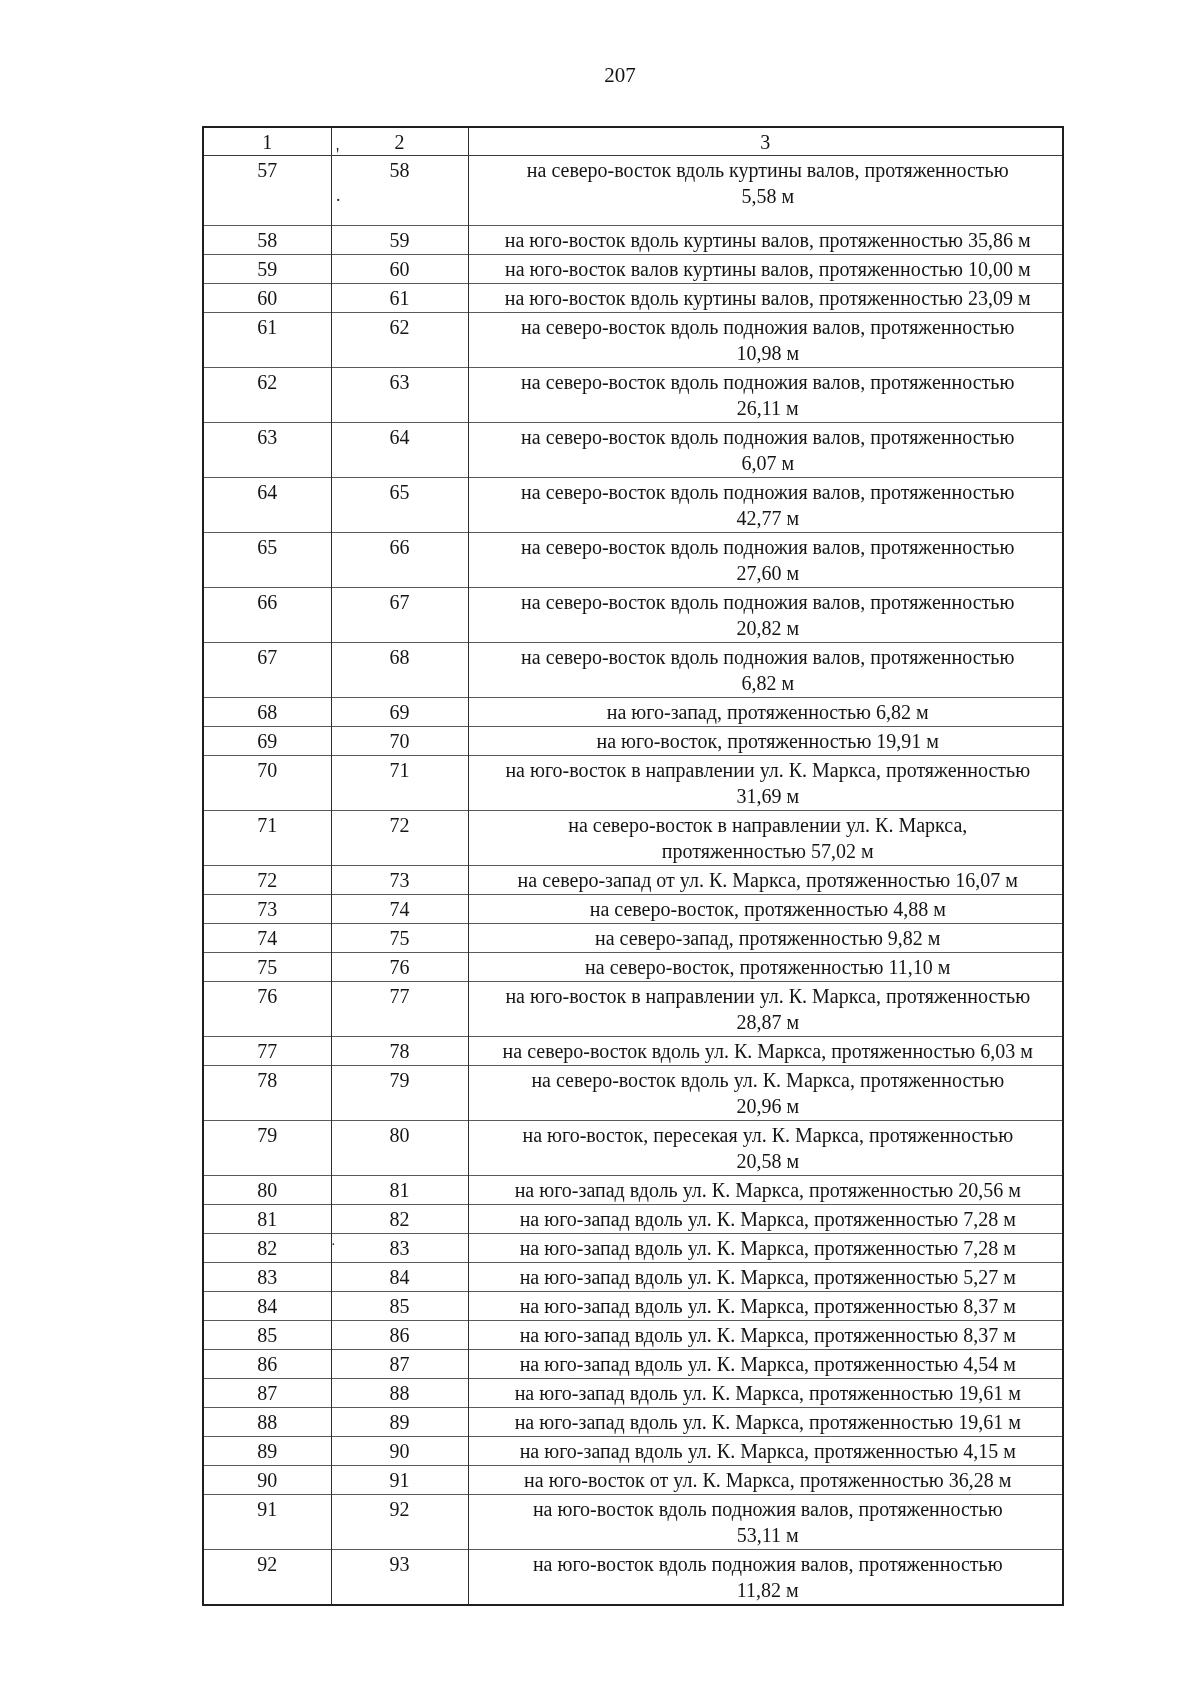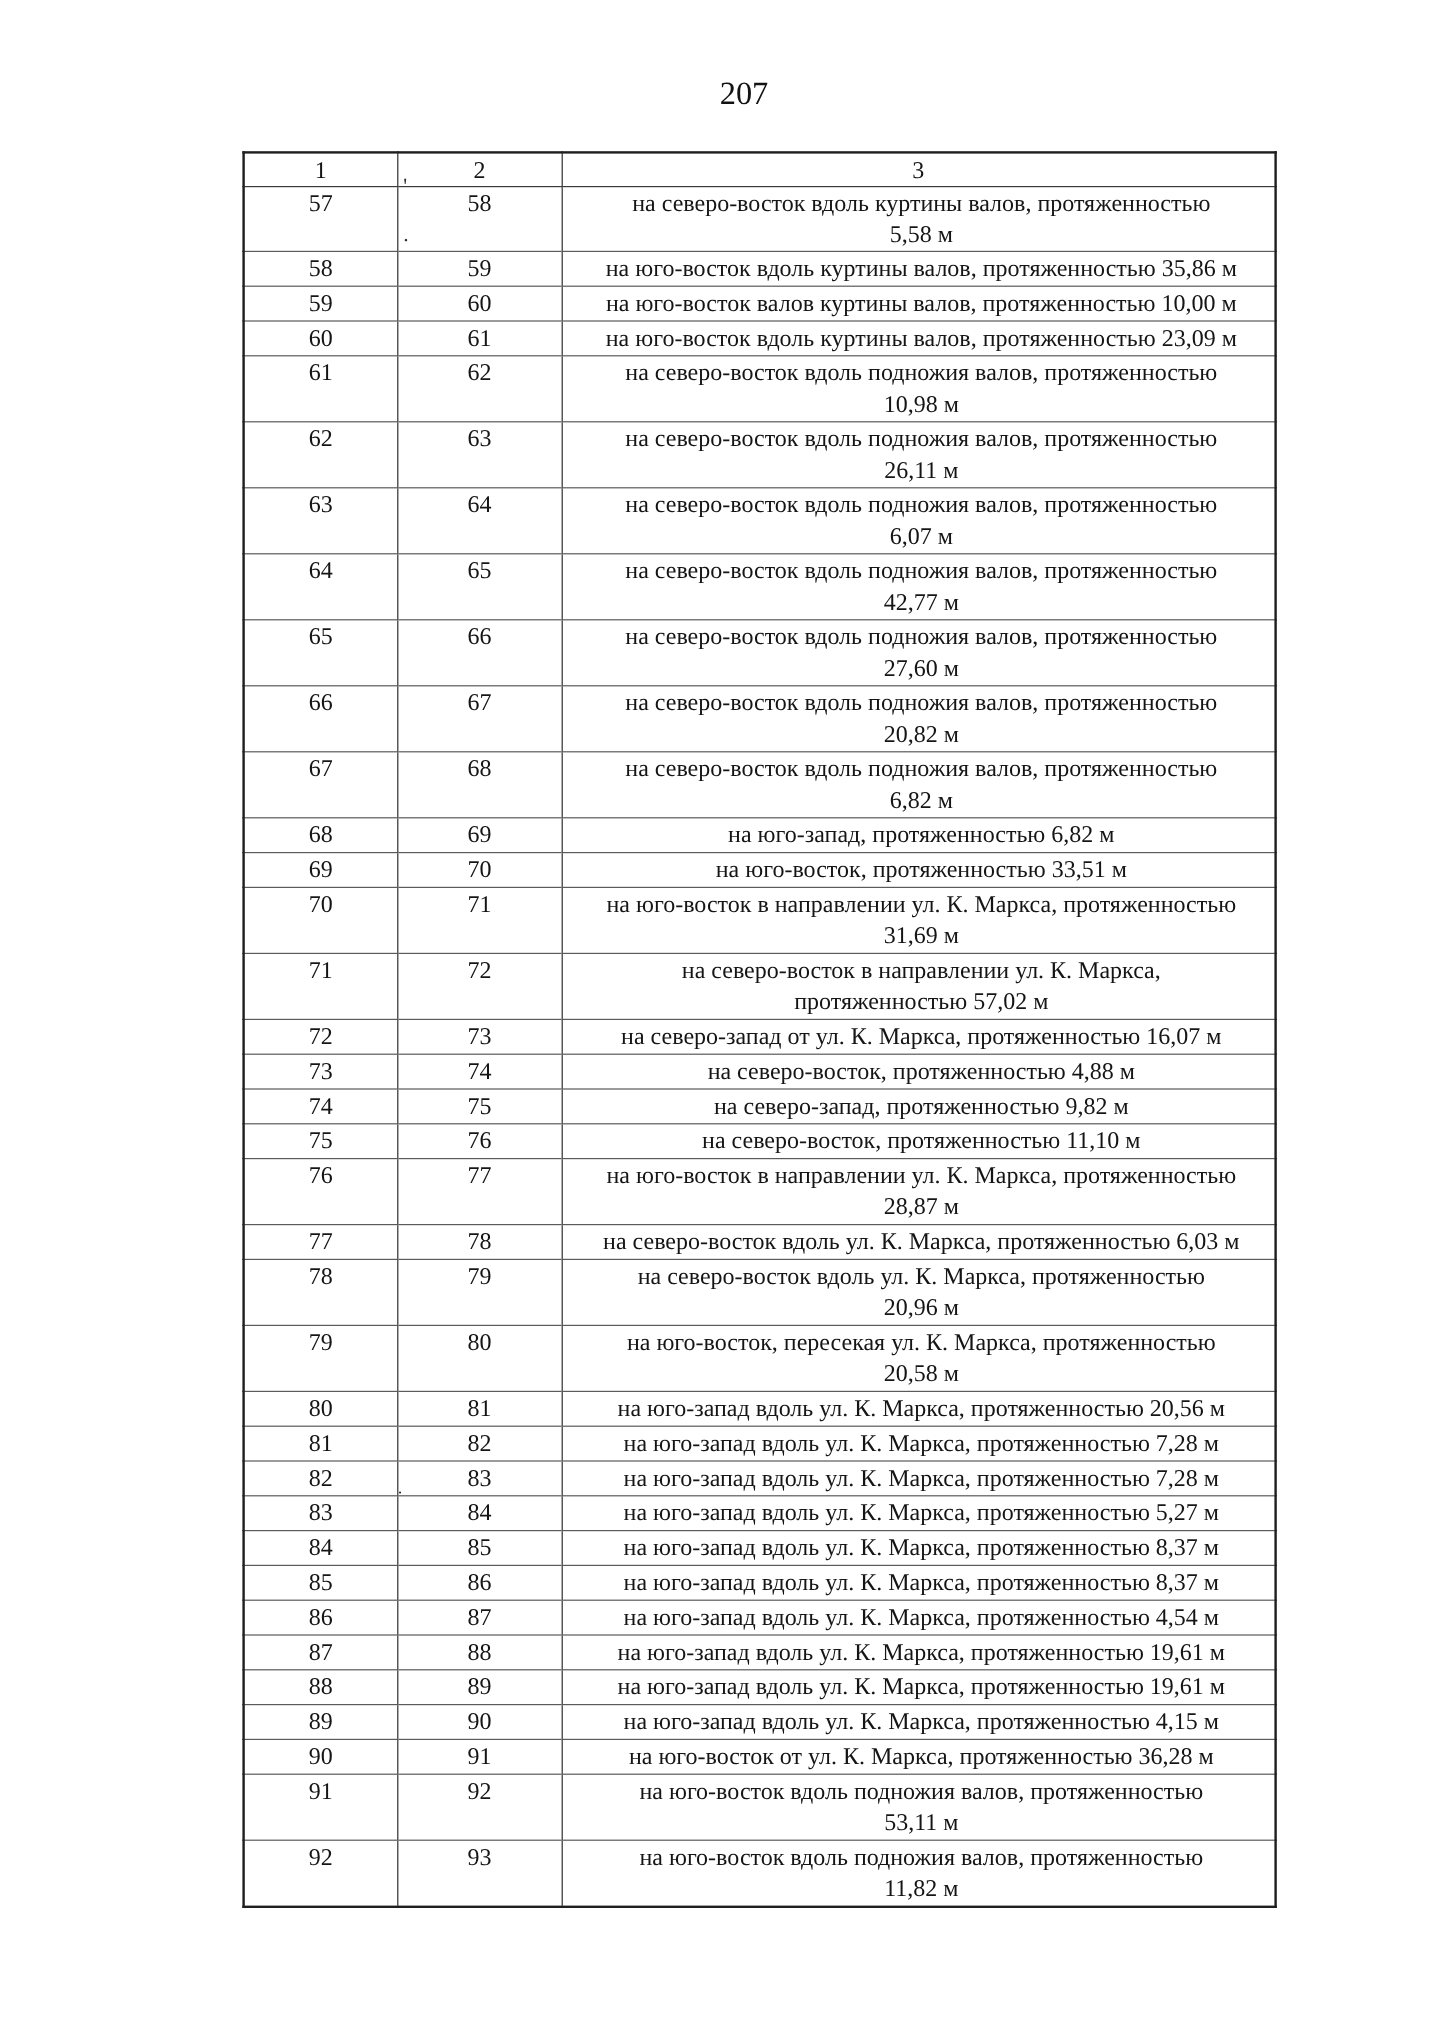--- a/index.html
+++ b/index.html
@@ -15,21 +15,21 @@
     color: #151515;
     overflow: hidden;
   }
   .page-number {
     position: absolute;
     top: 63px;
     left: 0;
     width: 1200px;
     text-align: center;
     text-indent: 40px;
-    font-size: 27px;
+    font-size: 21px;
     color: #121212;
   }
   table.boundary-table {
     position: absolute;
     left: 202px;
     top: 126px;
     width: 860px;
     border-collapse: collapse;
     table-layout: fixed;
     border: 2px solid #1f1f1f;
@@ -58,21 +58,21 @@
   table.boundary-table td.num {
     text-align: center;
   }
   table.boundary-table td.desc {
     text-align: center;
     padding: 1px 6px 1px 11px;
     white-space: pre;
   }
   
   table.boundary-table tbody tr:first-child td {
-    padding-bottom: 0;
+    padding-bottom: 16px;
   }
   .scan-artifact {
     position: absolute;
     font-size: 18px;
     color: #2a2a2a;
     line-height: 1;
   }
   #artifact-1 { left: 336px; top: 146px; }
   #artifact-2 { left: 336px; top: 186px; }
   #artifact-3 { left: 331px; top: 1238px; font-size: 14px; }
@@ -160,21 +160,21 @@
 6,82 м</td>
       </tr>
       <tr>
         <td class="num">68</td>
         <td class="num">69</td>
         <td class="desc">на юго-запад, протяженностью 6,82 м</td>
       </tr>
       <tr>
         <td class="num">69</td>
         <td class="num">70</td>
-        <td class="desc">на юго-восток, протяженностью 33,51 м</td>
+        <td class="desc">на юго-восток, протяженностью 19,91 м</td>
       </tr>
       <tr>
         <td class="num">70</td>
         <td class="num">71</td>
         <td class="desc">на юго-восток в направлении ул. К. Маркса, протяженностью
 31,69 м</td>
       </tr>
       <tr>
         <td class="num">71</td>
         <td class="num">72</td>

